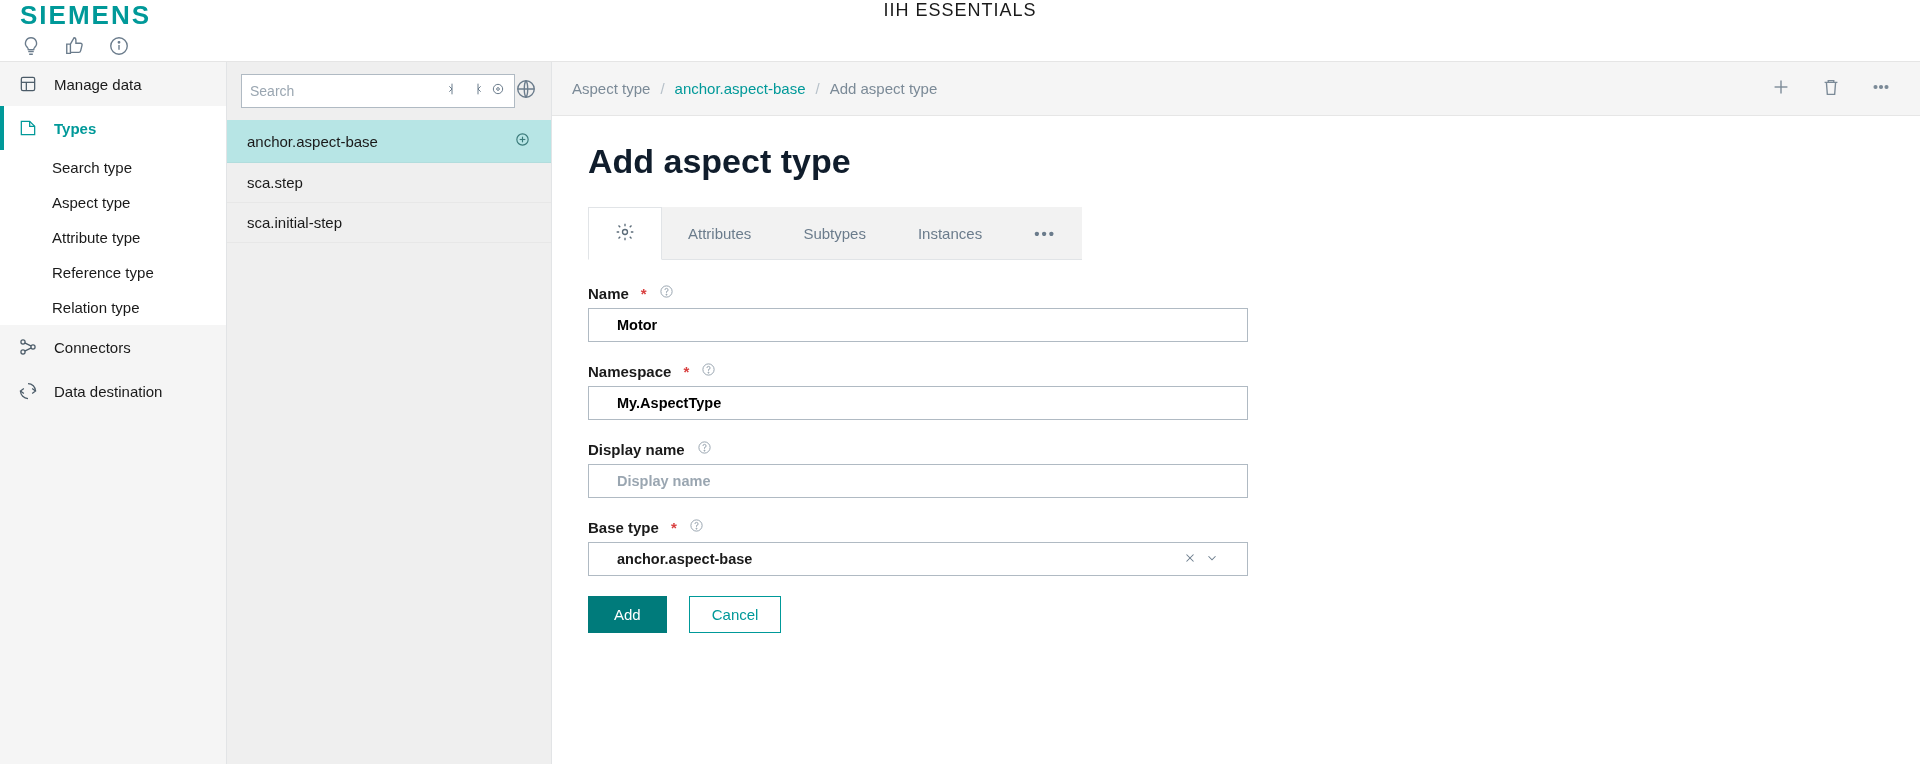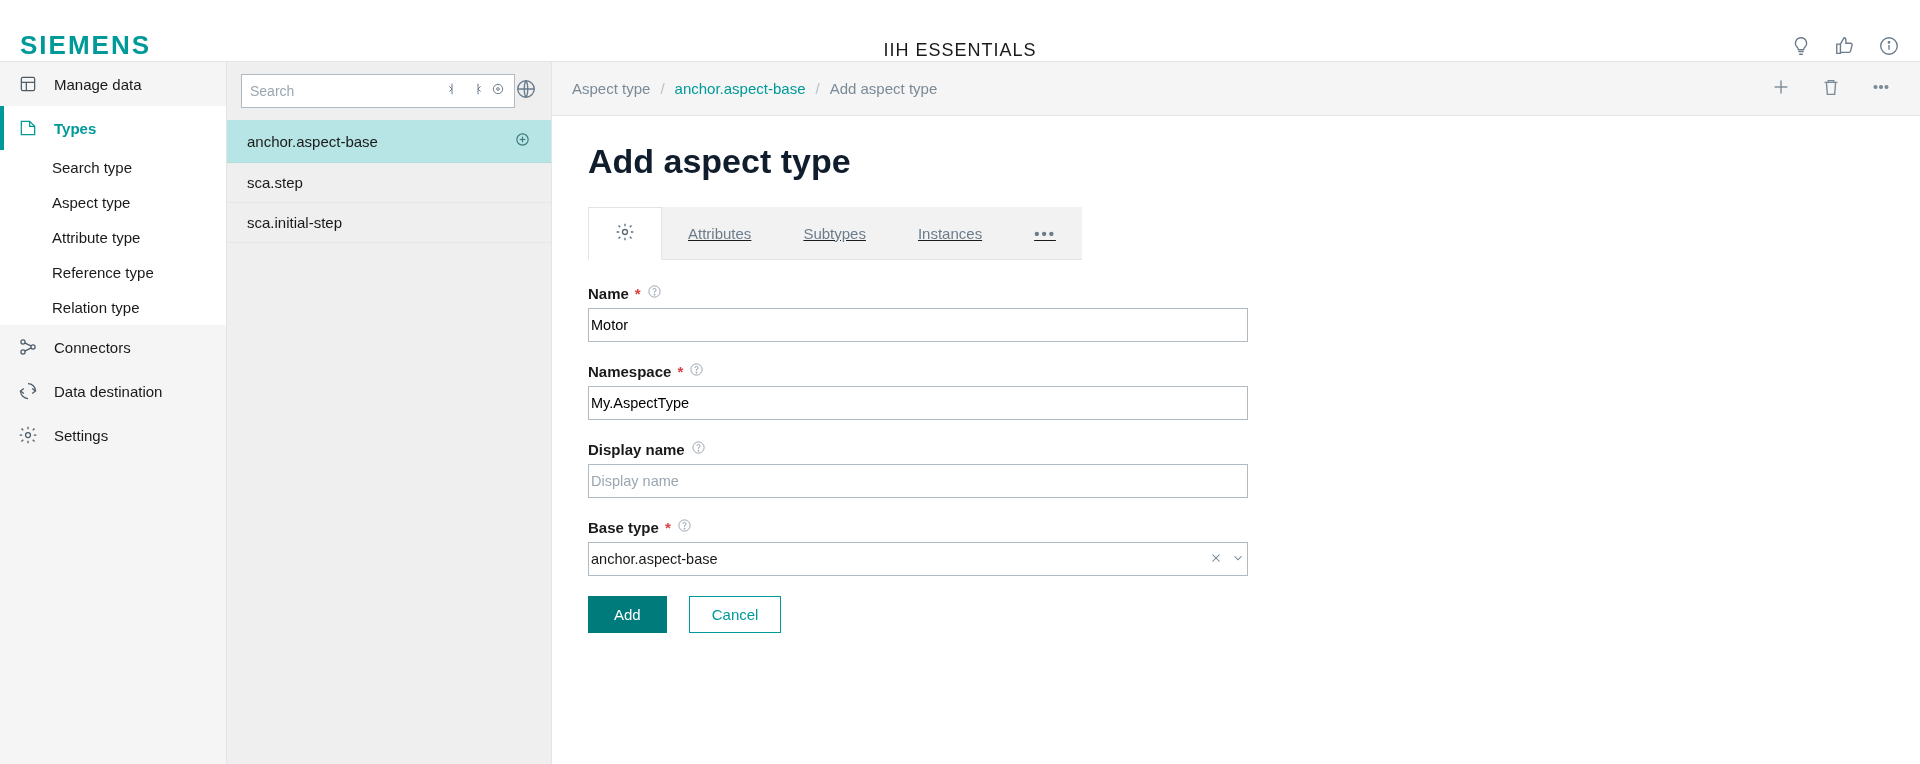--- a/index.html
+++ b/index.html
@@ -1,21 +1,21 @@
 <!DOCTYPE html>
 <html><head>
 <meta charset="utf-8">
 <style>
   * { box-sizing: border-box; margin: 0; padding: 0; font-family: "Segoe UI", Arial, sans-serif; }
   body { width: 1920px; height: 764px; background: #fff; color: #1a1a1a; overflow: hidden; }
 
   
   .header {
-    height: 62px; display: flex; align-items: flex-end; justify-content: space-between;
-    padding: 0 20px; border-bottom: 1px solid #e5e5e5; background:#fff;
+    height: 62px; display: flex; align-items: flex-start; justify-content: space-between;
+    padding: 0 20px; border-bottom: 1px solid #e5e5e5; background:#fff;flex-direction:column;
   }
   .logo { color:#009999; font-weight:800; font-size:26px; letter-spacing:2px; }
   .header-title { color:#1a1a1a; font-size:18px; font-weight:500; letter-spacing:1px; position:absolute; left:50%; transform:translateX(-50%); }
   .header-icons { display:flex; gap:22px; align-items:center; }
   .header-icons svg { width:22px; height:22px; stroke:#6b7c8c; fill:none; stroke-width:1.5; cursor:pointer; }
 
   
   .main { display:flex; height:calc(764px - 62px); }
 
   
@@ -59,36 +59,36 @@
   .crumb { color:#7b8a97; }
   .crumb.link { color:#009999; cursor:pointer; }
   .crumb-sep { color:#b6c0c9; }
   .bc-actions { display:flex; gap:28px; align-items:center; }
   .bc-actions svg { width:22px; height:22px; stroke:#7b8a97; fill:none; stroke-width:1.5; cursor:pointer; }
 
   .page-body { padding:26px 36px; }
   h1.page-title { font-size:34px; font-weight:800; color:#101d2c; margin-bottom:26px; }
 
   
-  .tabs { display:flex; border-bottom:1px solid #e1e4e7; background:#f2f2f2; width: fit-content; text-decoration: underline; }
+  .tabs { display:flex; border-bottom:1px solid #e1e4e7; background:#f2f2f2; width: fit-content; }
   .tab, .tab-icon, .tab-more {
     padding:14px 26px; font-size:15px; color:#6b7c8c; cursor:pointer; display:flex; align-items:center;
   }
   .tab.active, .tab-icon.active { background:#fff; border:1px solid #e1e4e7; border-bottom:1px solid #fff; margin-bottom:-1px; }
   .tab-icon svg { width:20px; height:20px; stroke:#5b6b78; fill:none; stroke-width:1.6; }
   .tab-more { letter-spacing:2px; font-weight:bold; }
 
   
   .form { margin-top:24px; max-width:660px; }
   .field { margin-bottom:20px; }
-  .field label { display:flex; align-items:center; gap:6px; font-size:15px; font-weight:600; color:#1a1a1a; margin-bottom:6px;}
+  .field label { display:flex; align-items:center; gap:12px; font-size:15px; font-weight:600; color:#1a1a1a; margin-bottom:6px;}
   .req { color:#d94040; }
   .help svg { width:15px; height:15px; stroke:#9aa6b1; fill:none; stroke-width:1.6; }
   .text-input, .select-input {
-    width:100%; height:34px; border:1px solid #b0bac3; padding:0 2px; font-size:14.5px; outline:none;
+    width:100%; height:34px; border:1px solid #b0bac3; padding:0 28px; font-size:14.5px; outline:none;font-weight:bold;
   }
   .text-input::placeholder { color:#9aa6b1; }
   .select-input { display:flex; align-items:center; justify-content:space-between; cursor:pointer; }
   .select-actions { display:flex; gap:8px; align-items:center; }
   .select-actions svg { width:14px; height:14px; stroke:#6b7c8c; fill:none; stroke-width:1.8; }
 
   .buttons { display:flex; gap:22px; margin-top:6px; }
   .btn-primary {
     background:#007b7b; color:#fff; border:none; padding:9px 26px; font-size:15px; cursor:pointer;
   }
@@ -158,27 +158,20 @@
           <path d="M8 7l8 4M8 17l8-4"></path>
         </svg>
       <span>Connectors</span>
     </div>
     <div class="side-item">
       <svg viewBox="0 0 24 24">
           <path d="M3 12a9 9 0 0 0 9 9M21 12a9 9 0 0 0-9-9"></path>
           <path d="M7 9l-4 3 4 3M17 15l4-3-4-3"></path>
         </svg>
       <span>Data destination</span>
-    </div>
-    <div class="side-item">
-      <svg viewBox="0 0 24 24">
-          <circle cx="12" cy="12" r="3"></circle>
-          <path d="M12 2v3M12 19v3M4.2 4.2l2.1 2.1M17.7 17.7l2.1 2.1M2 12h3M19 12h3M4.2 19.8l2.1-2.1M17.7 6.3l2.1-2.1"></path>
-        </svg>
-      <span>Settings</span>
     </div>
   </div>
 
   <div class="list-panel">
     <div class="search-row">
       <div class="search-box">
         <input type="text" placeholder="Search" style="">
         <span><svg viewBox="0 0 24 24">
               <path d="M9 4v16M5 8l4 4-4 4"></path>
             </svg></span>

